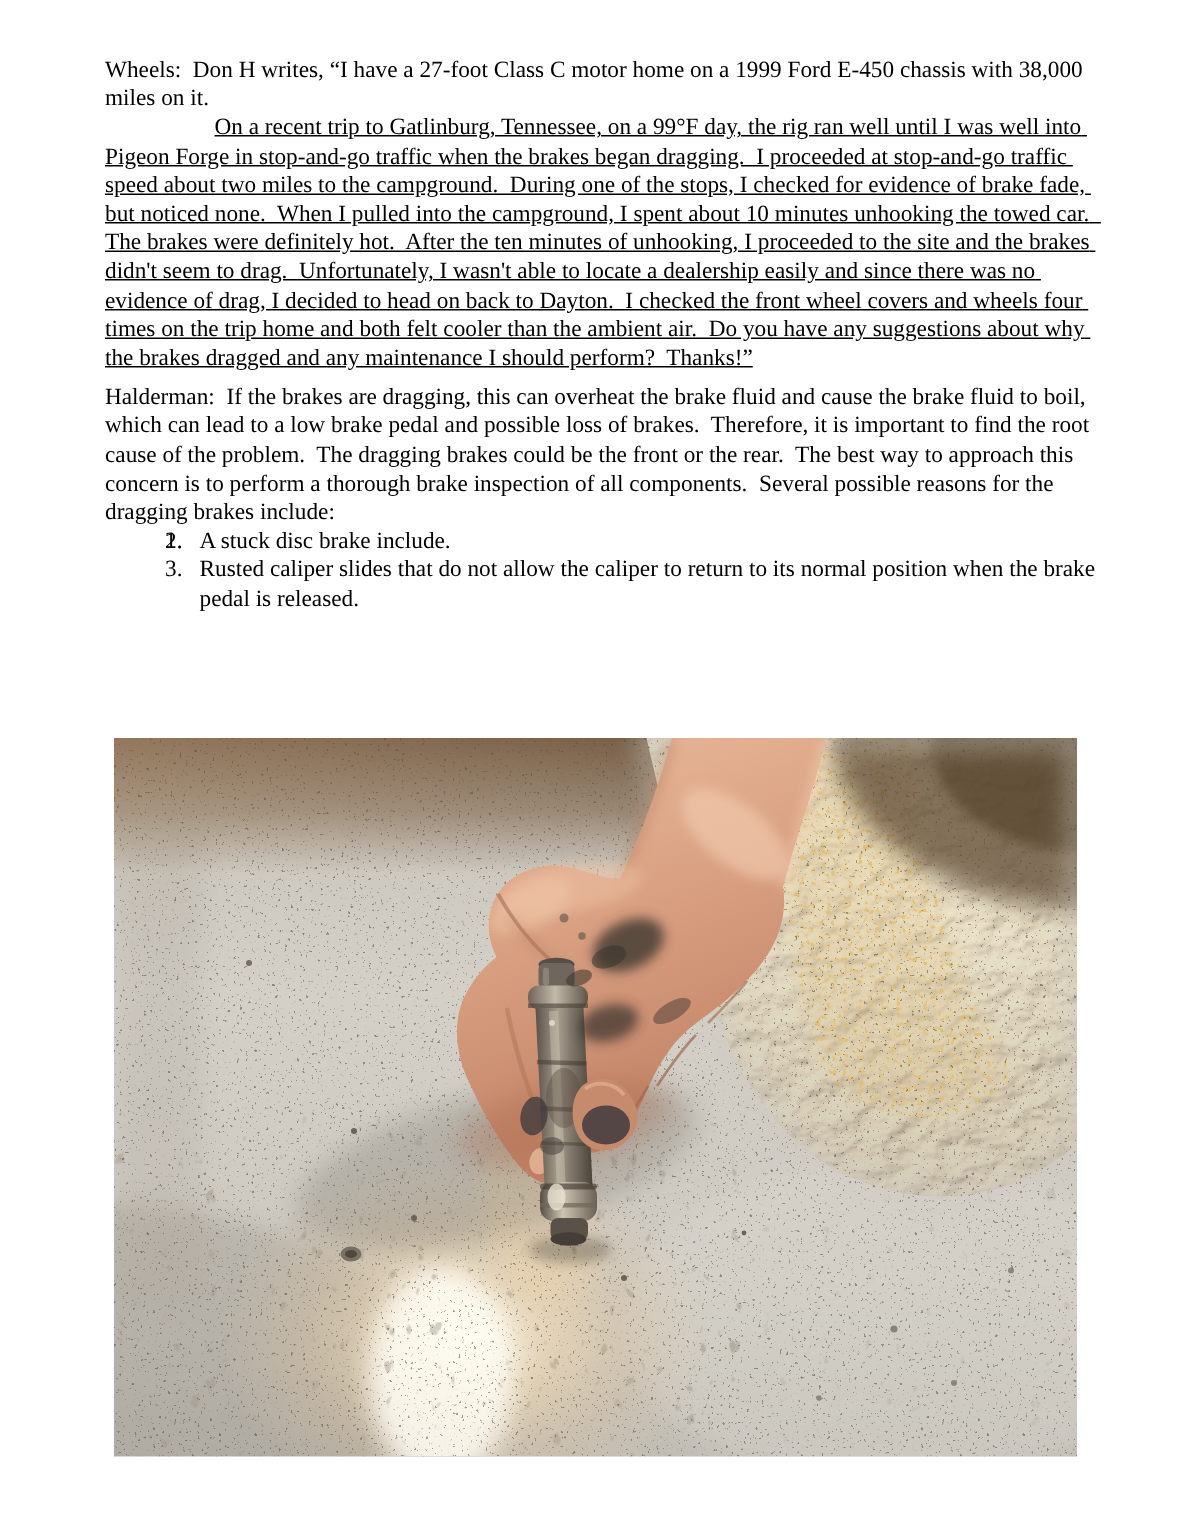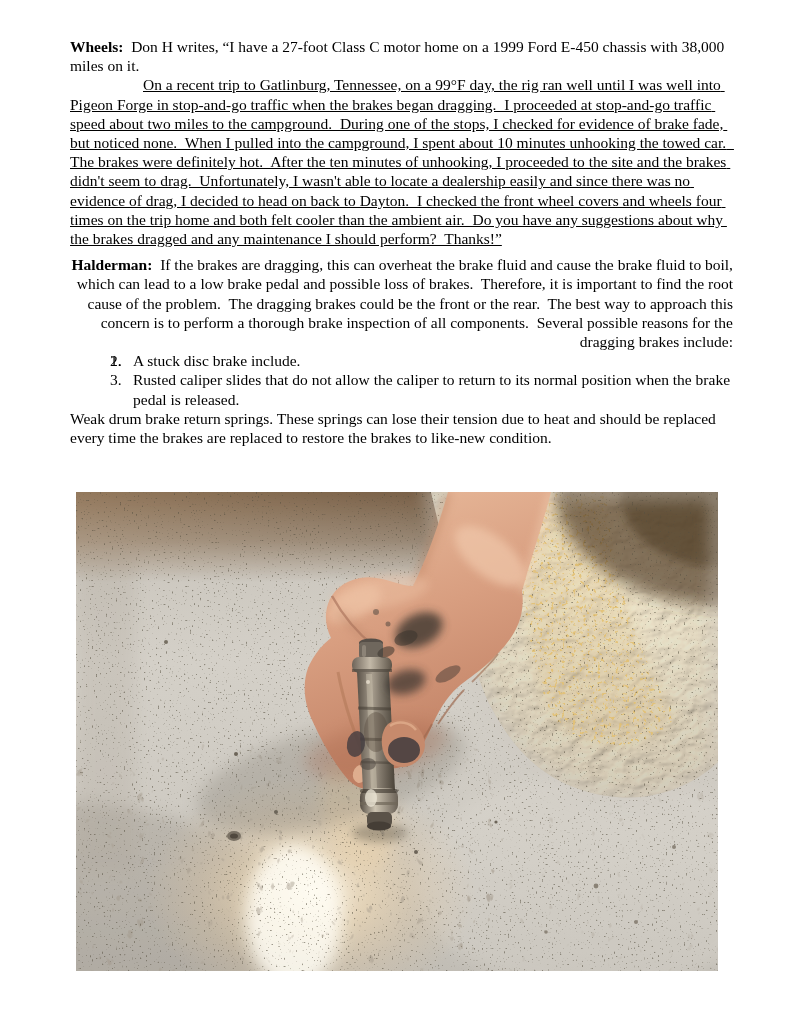--- a/index.html
+++ b/index.html
@@ -6,23 +6,23 @@
   body{
     width:791px;height:1024px;background:#ffffff;overflow:hidden;position:relative;
     font-family:"Liberation Serif","DejaVu Serif",serif;color:#000;
   }
   .content{
     position:absolute;left:70px;top:37px;width:663px;
     font-size:15.5px;line-height:19.2px;
   }
   .para{margin:0;}
   .t,.b,.marker{white-space:pre-wrap;}
-  .b{font-weight:bold;}
+  .b{font-weight:normal;}
   .indent{text-indent:73px;text-decoration:underline;}
-  .gap-above{margin-top:7px;text-align:right;}
+  .gap-above{margin-top:7px;}
   .li{position:relative;padding-left:63px;}
   .li .marker{position:absolute;left:40px;top:0;}
   .photo{
     position:absolute;left:76px;top:492px;width:642px;height:479px;margin:0;
     overflow:hidden;background:#cdc8c0;
   }
   .photo svg{display:block;}
 </style>
 </head>
 <body>
@@ -34,21 +34,20 @@
   <p class="para indent"><span class="t">On a recent trip to Gatlinburg, Tennessee, on a 99°F day, the rig ran well until I was well into Pigeon Forge in stop-and-go traffic when the brakes began dragging.  I proceeded at stop-and-go traffic speed about two miles to the campground.  During one of the stops, I checked for evidence of brake fade, but noticed none.  When I pulled into the campground, I spent about 10 minutes unhooking the towed car.  The brakes were definitely hot.  After the ten minutes of unhooking, I proceeded to the site and the brakes didn't seem to drag.  Unfortunately, I wasn't able to locate a dealership easily and since there was no evidence of drag, I decided to head on back to Dayton.  I checked the front wheel covers and wheels four times on the trip home and both felt cooler than the ambient air.  Do you have any suggestions about why the brakes dragged and any maintenance I should perform?  Thanks!”</span></p>
 
   <p class="para gap-above"><span class="b">Halderman:</span><span class="t">  If the brakes are dragging, this can overheat the brake fluid and cause the brake fluid to boil, which can lead to a low brake pedal and possible loss of brakes.  Therefore, it is important to find the root cause of the problem.  The dragging brakes could be the front or the rear.  The best way to approach this concern is to perform a thorough brake inspection of all components.  Several possible reasons for the dragging brakes include:</span></p>
 
   <div>
     <div class="li"><span class="marker">1.</span></div>
     <div class="li"><span class="marker">2.</span><span class="t">A stuck disc brake include.</span></div>
     <div class="li"><span class="marker">3.</span><span class="t">Rusted caliper slides that do not allow the caliper to return to its normal position when the brake pedal is released.</span></div>
   </div>
 
-  <p class="para"><span class="t">Weak drum brake return springs. These springs can lose their tension due to heat and should be replaced every time the brakes are replaced to restore the brakes to like-new condition.</span></p>
 
 </div>
 
 <figure class="photo" aria-label="Photo of a hand holding a rusted disc brake caliper slide pin above a speckled shop floor">
   <svg width="642" height="479" viewBox="0 0 642 479" xmlns="http://www.w3.org/2000/svg">
     <defs>
       <linearGradient id="floorG" x1="0" y1="0" x2="0" y2="1">
         <stop offset="0" stop-color="#c6c1b8"></stop>
         <stop offset="0.35" stop-color="#d4d0c8"></stop>
         <stop offset="0.75" stop-color="#cdc9c1"></stop>

